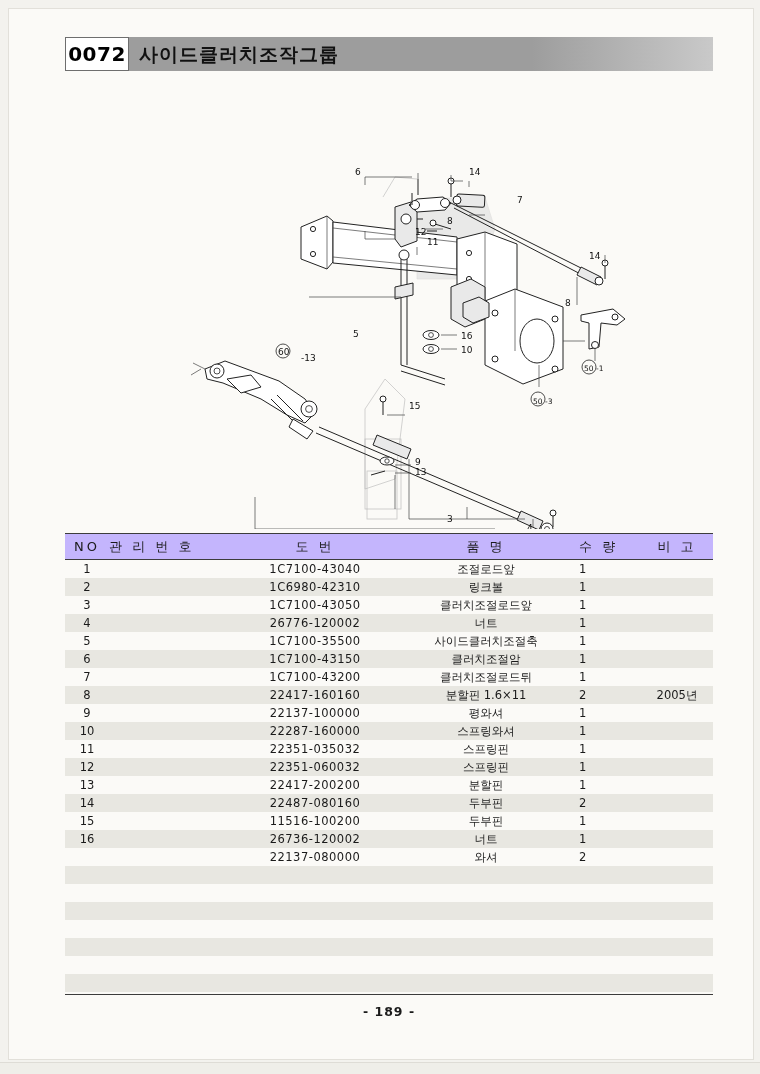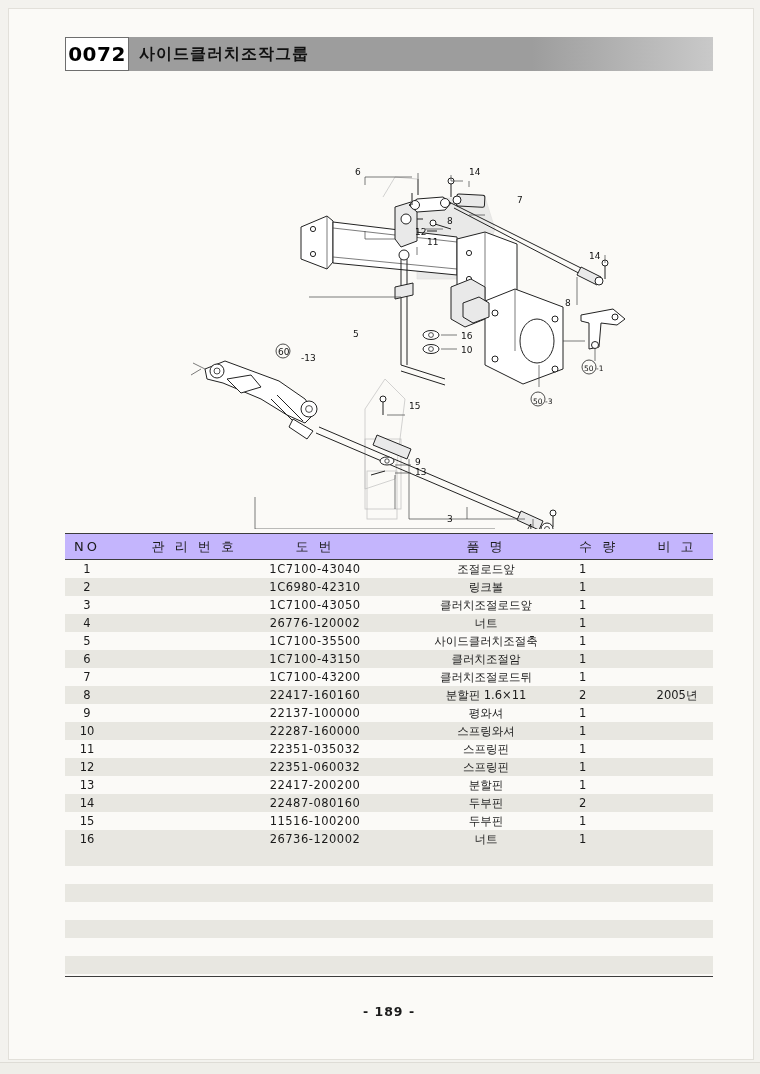--- a/index.html
+++ b/index.html
@@ -67,21 +67,21 @@
     font-family: "DejaVu Sans", "Liberation Sans", sans-serif;
     letter-spacing: 0.5px;
     color: #000;
   }
   .header-title {
     position: absolute;
     left: 74px;
     top: 0;
     height: 34px;
     line-height: 34px;
-    font-size: 16px;
+    font-size: 19px;
     font-weight: bold;
     color: #111;
     letter-spacing: 1px;
   }
   
   .illus {
     position: absolute;
     left: 56px;
     top: 70px;
     width: 648px;
@@ -108,21 +108,21 @@
     font-size: 13px;
     letter-spacing: 3px;
     border-top: 1.6px solid #3c3c3c;
     border-bottom: 1.6px solid #3c3c3c;
     background: #c4b5fd;
   }
   .row-alt td {
     background: #e8e7e1;
   }
   .c-no      { width: 44px;  text-align: center; }
-  .c-mgmt    { width: 128px; text-align: right; }
+  .c-mgmt    { width: 128px; text-align: left; }
   .c-part    { width: 156px; text-align: center; letter-spacing: 0.5px;}
   .c-name    { width: 186px; text-align: center; }
   .c-qty     { width: 62px;  text-align: left; }
   .c-remark  { width: 72px;  text-align: center; }
   .foot-line td {
     border-bottom: 1.6px solid #3c3c3c;
     height: 2px;
   }
   .pagenum {
     position: absolute;
@@ -497,20 +497,28 @@
             <td class="c-remark"></td>
           </tr>
         <tr class="row-alt">
             <td class="c-no">16</td>
             <td class="c-mgmt"></td>
             <td class="c-part">26736-120002</td>
             <td class="c-name">너트</td>
             <td class="c-qty">1</td>
             <td class="c-remark"></td>
           </tr>
+        <tr>
+            <td class="c-no"></td>
+            <td class="c-mgmt"></td>
+            <td class="c-part">22137-080000</td>
+            <td class="c-name">와셔</td>
+            <td class="c-qty">2</td>
+            <td class="c-remark"></td>
+          </tr>
         <tr class="row-alt">
             <td class="c-no"></td>
             <td class="c-mgmt"></td>
             <td class="c-part"></td>
             <td class="c-name"></td>
             <td class="c-qty"></td>
             <td class="c-remark"></td>
           </tr>
         <tr>
             <td class="c-no"></td>

